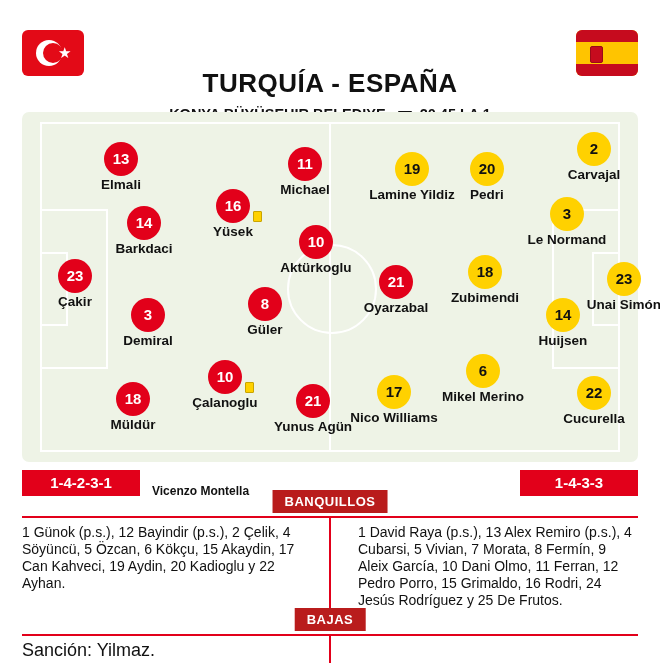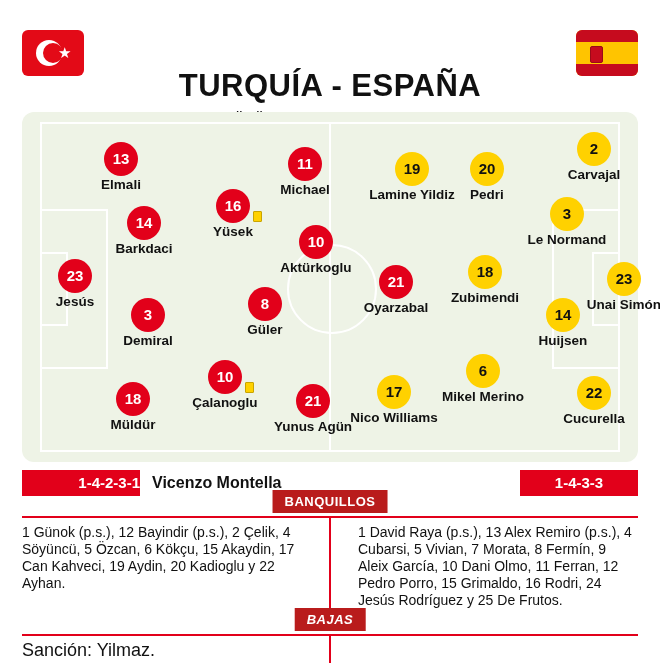--- a/index.html
+++ b/index.html
@@ -38,21 +38,21 @@
     position:absolute; left:0; right:0; height:12px; background:#C60B1E;
   }
   .flag-es .band-top { top:0; }
   .flag-es .band-bot { bottom:0; }
   .flag-es .crest {
     position:absolute; left:14px; top:16px; width:11px; height:15px;
     background:#C60B1E; border:1px solid #9b0a18; border-radius:2px;
   }
 
   .title {
-    text-align:center; font-size:31px; font-weight:bold; letter-spacing:0.5px;
+    text-align:center; font-size:26px; font-weight:bold; letter-spacing:0.5px;
     padding-top:22px; color:#111;
   }
   .subtitle {
     text-align:center; font-size:14.5px; font-weight:bold; margin-top:7px; color:#111;
   }
   .subtitle .tv {
     display:inline-block; width:14px; height:9px; background:#111;
     border-radius:1px; margin:0 4px -1px 8px; position:relative;
   }
   .subtitle .tv:after {
@@ -60,21 +60,21 @@
   }
   .referee {
     text-align:center; font-size:12.5px; margin-top:9px; color:#222;
   }
   .referee b { font-weight:bold; }
 
   
   .pitch {
     position:absolute; left:22px; top:112px; width:616px; height:350px;
     background:#eef3e6;
-    border-radius:12px;
+    border-radius:7px;
   }
   .pitch .sidelines {
     position:absolute; left:18px; top:10px; right:18px; bottom:10px;
     border:2px solid #ffffff;
   }
   .pitch .halfway {
     position:absolute; left:50%; top:10px; bottom:10px; width:2px; background:#fff;
     margin-left:-1px;
   }
   .pitch .circle {
@@ -112,36 +112,36 @@
     border:1px solid #c9a400; right:-12px; top:22px; border-radius:1px;
   }
   .home .card { background:#FFD100; }
 
   
   .formbar { position:absolute; left:22px; top:470px; width:616px; height:26px; }
   .form-tag {
     position:absolute; top:0; width:118px; height:26px; line-height:26px;
     text-align:center; color:#fff; font-weight:bold; font-size:15px; background:#E2001A;
   }
-  .form-left { left:0;text-align:right; }
+  .form-left { left:0; }
   .form-right { right:0; }
   .coach {
-    position:absolute; top:0; height:26px; line-height:26px; font-size:16px; font-weight:bold;
+    position:absolute; top:8px; height:26px; line-height:26px; font-size:12px; font-weight:bold;
     color:#111;
   }
   .coach-left { left:130px; }
   .coach-right { right:130px; }
 
   .section-tag {
     position:absolute; left:50%; transform:translateX(-50%);
     background:#b91c1c; color:#fff; font-weight:bold; font-size:13px;
     padding:4px 12px; letter-spacing:0.5px;
   }
   .bench-tag { top:490px; }
-  .bajas-tag { top:608px;font-style:italic; }
+  .bajas-tag { top:608px; }
 
   .divider-v {
     position:absolute; left:50%; width:2px; background:#E2001A; margin-left:-1px;
   }
   .div-1 { top:516px; height:92px; }
   .div-2 { top:634px; height:29px; }
 
   .hr-line {
     position:absolute; left:22px; right:22px; height:2px; background:#E2001A;
   }
@@ -213,21 +213,21 @@
         <div class="player home" style="left: 122px; top: 94px;">
           <div class="badge">14</div>
           <div class="pname">Barkdaci</div>
         </div>
         <div class="player home" style="left: 294px; top: 113px;">
           <div class="badge">10</div>
           <div class="pname">Aktürkoglu</div>
         </div>
         <div class="player home" style="left: 53px; top: 147px;">
           <div class="badge">23</div>
-          <div class="pname">Jesús</div>
+          <div class="pname">Çakir</div>
         </div>
         <div class="player home" style="left: 374px; top: 153px;">
           <div class="badge">21</div>
           <div class="pname">Oyarzabal</div>
         </div>
         <div class="player home" style="left: 126px; top: 186px;">
           <div class="badge">3</div>
           <div class="pname">Demiral</div>
         </div>
         <div class="player home" style="left: 243px; top: 175px;">

